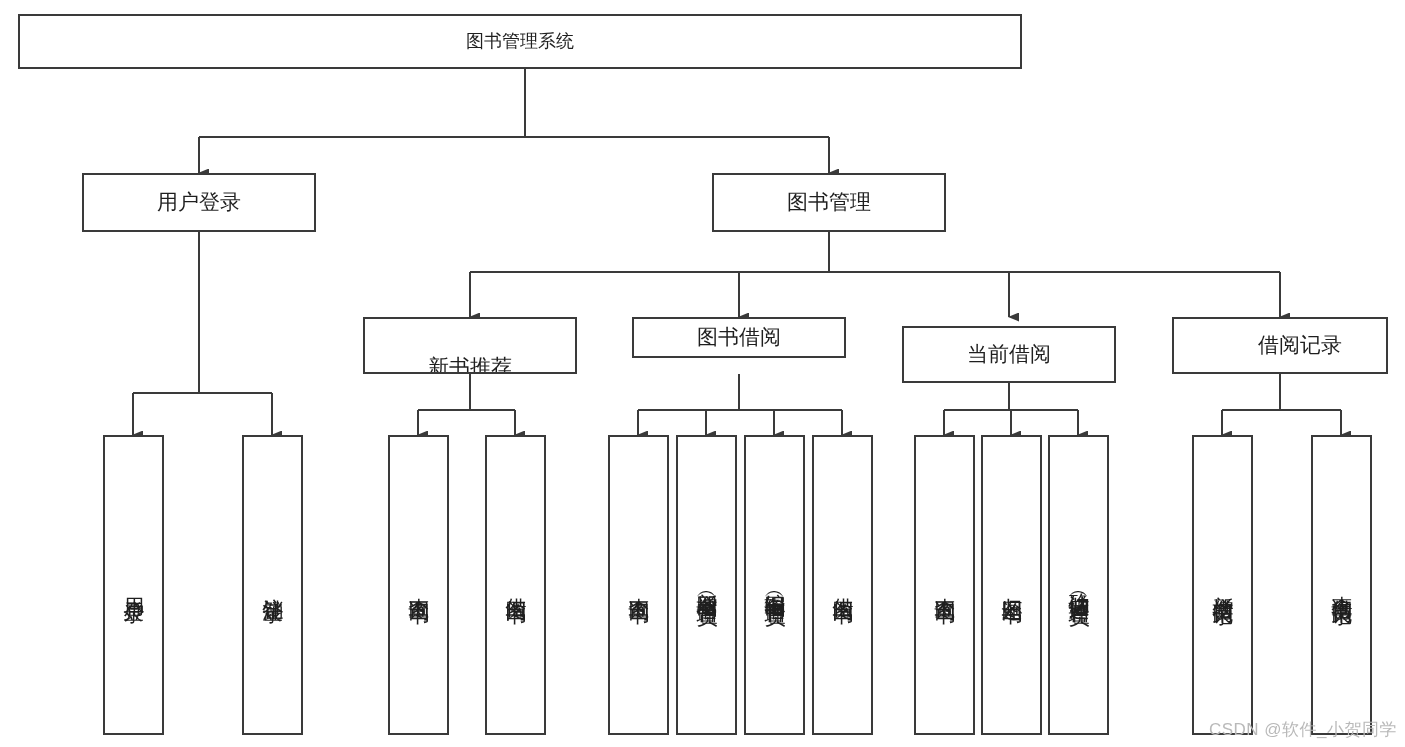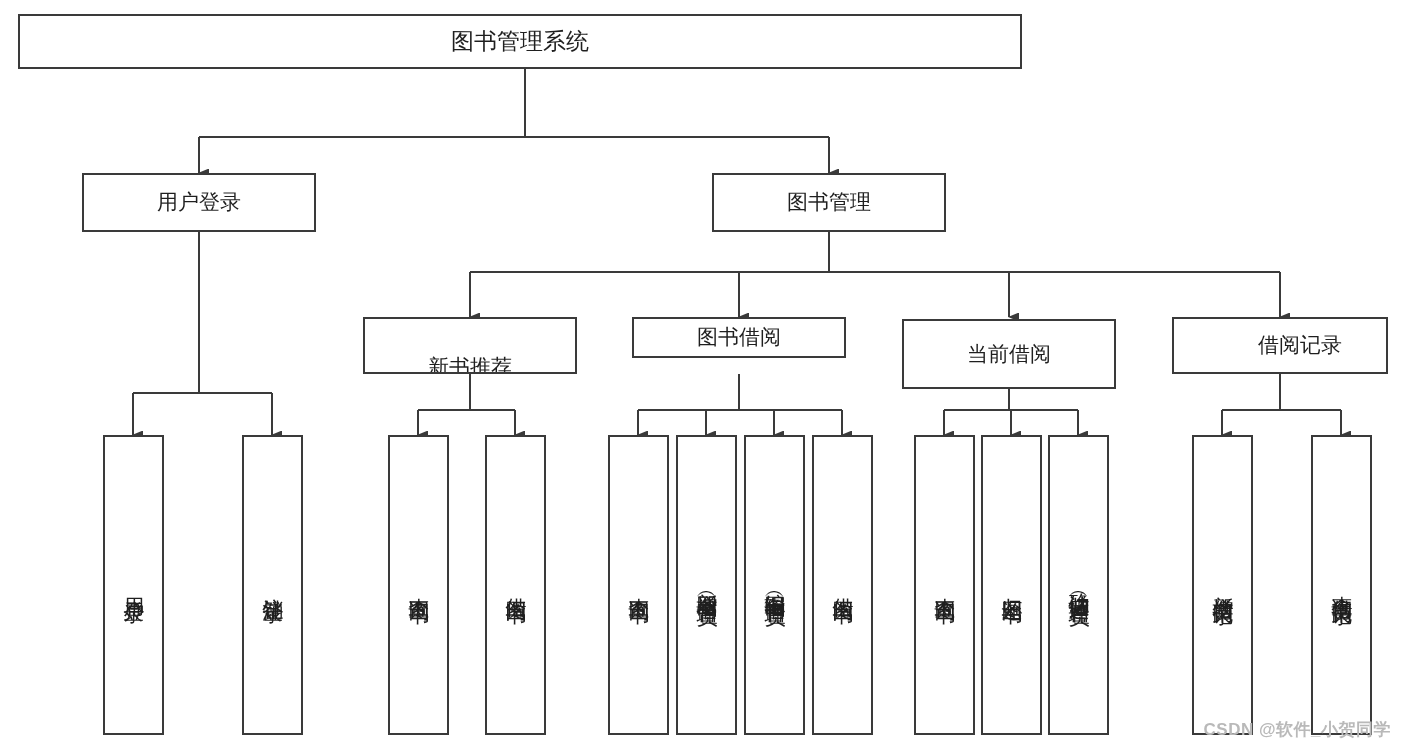--- a/index.html
+++ b/index.html
@@ -44,31 +44,30 @@
     font-size: 21px;
     writing-mode: horizontal-tb;
   }
   .node.vertical .node-label {
     font-size: 21px;
     writing-mode: vertical-rl;
     text-orientation: upright;
     letter-spacing: 2px;
   }
   .node.root .node-label {
-    font-size: 23px;
+    font-size: 18px;
   }
   #watermark {
     position: absolute;
-    right: 14px;
+    right: 8px;
     bottom: 6px;
     font-size: 17px;
     color: #b9b9b9;
     white-space: nowrap;
     letter-spacing: 0.5px;
-    font-weight: bold;
   }
 </style>
 </head>
 <body>
 
 <div id="canvas">
   <svg id="edges" viewBox="0 0 1405 747" preserveAspectRatio="none">
     <defs>
       <marker id="arrowhead" markerWidth="9" markerHeight="11" refX="4.5" refY="10" orient="auto" markerUnits="userSpaceOnUse">
         <polygon points="0,0 9,0 4.5,11" fill="#3a3a3a"></polygon>
@@ -120,21 +119,21 @@
       </div>
       <div class="node level2 horizontal" style="left: 712px; top: 173px; width: 234px; height: 59px; border-color: rgb(58, 58, 58); align-items: center;">
         <span class="node-label" style="color: rgb(31, 31, 31);">图书管理</span>
       </div>
       <div class="node level3 horizontal" style="left: 363px; top: 317px; width: 214px; height: 57px; border-color: rgb(58, 58, 58);">
         <span class="node-label" style="color: rgb(31, 31, 31); margin-top: 44px;">新书推荐</span>
       </div>
       <div class="node level3 horizontal" style="left: 632px; top: 317px; width: 214px; height: 41px; border-color: rgb(58, 58, 58);">
         <span class="node-label" style="color: rgb(31, 31, 31);">图书借阅</span>
       </div>
-      <div class="node level3 horizontal" style="left: 902px; top: 319px; width: 214px; height: 70px; border-color: rgb(58, 58, 58);">
+      <div class="node level3 horizontal" style="left: 902px; top: 326px; width: 214px; height: 57px; border-color: rgb(58, 58, 58);">
         <span class="node-label" style="color: rgb(31, 31, 31);">当前借阅</span>
       </div>
       <div class="node level3 horizontal" style="left: 1172px; top: 317px; width: 216px; height: 57px; border-color: rgb(58, 58, 58);">
         <span class="node-label" style="color: rgb(31, 31, 31); margin-left: 40px;">借阅记录</span>
       </div>
       <div class="node leaf vertical" style="left: 103px; top: 435px; width: 61px; height: 300px; border-color: rgb(58, 58, 58);">
         <span class="node-label" style="color: rgb(31, 31, 31);">用户登录</span>
       </div>
       <div class="node leaf vertical" style="left: 242px; top: 435px; width: 61px; height: 300px; border-color: rgb(58, 58, 58);">
         <span class="node-label" style="color: rgb(31, 31, 31);">注销登录</span>

